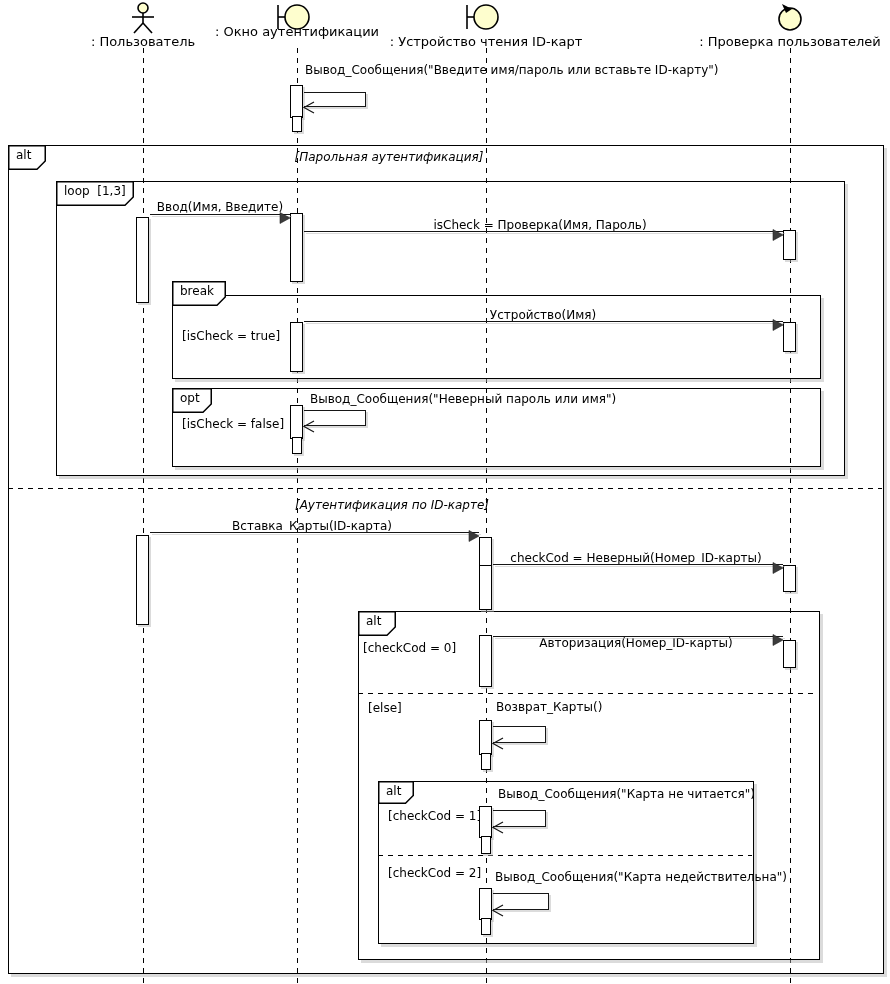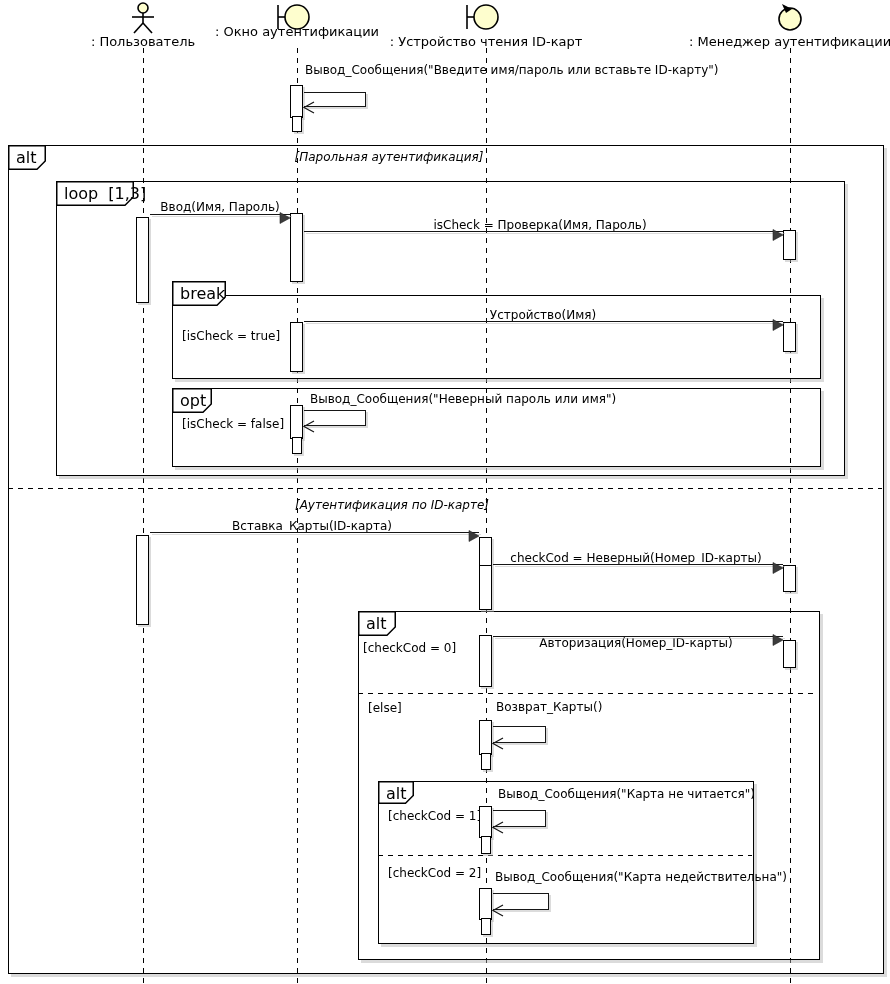--- a/index.html
+++ b/index.html
@@ -9,21 +9,21 @@
   }
   
   .lifeline{position:absolute;top:48px;bottom:0;width:1px;
     background:repeating-linear-gradient(to bottom,#000 0 5px,transparent 5px 10px);}
   
   .head-label{position:absolute;font-size:13px;white-space:nowrap;transform:translateX(-50%);}
   .head-icon{position:absolute;}
   
   .frag{position:absolute;border:1.4px solid #000;box-shadow:3px 3px 0 rgba(175,175,175,.45);}
   .pent{position:absolute;}
-  .pent .op{position:absolute;left:8px;top:3px;font-size:16px;white-space:pre;}
+  .pent .op{position:absolute;left:8px;top:3px;font-size:12px;white-space:pre;}
   .guard{position:absolute;font-size:12px;white-space:nowrap;}
   .guard.center{transform:translateX(-50%);font-style:italic;}
   .divider{position:absolute;height:1px;
     background:repeating-linear-gradient(to right,#000 0 5px,transparent 5px 10px);}
   
   .act{position:absolute;width:11px;background:#fff;border:1.3px solid #000;
     box-shadow:2px 2px 0 rgba(175,175,175,.45);}
   .act-split{position:absolute;left:-1px;right:-1px;height:0;border-top:1.3px solid #000;}
   
   .msg{position:absolute;height:0;border-top:1.3px solid #161616;
@@ -72,21 +72,21 @@
     </svg>
   </div>
   <div class="head-label" style="left:486px;top:34px">: Устройство чтения ID-карт</div>
 
   <div class="head-icon" style="left:776px;top:1px">
     <svg width="28" height="31" viewBox="0 0 28 31">
       <circle cx="14" cy="18" r="11" fill="#FEFECE" stroke="#000" stroke-width="1.6"></circle>
       <path d="M16,8 L6,3 L10,12 Z" fill="#000"></path>
     </svg>
   </div>
-  <div class="head-label" style="left:790px;top:34px">: Менеджер аутентификации</div>
+  <div class="head-label" style="left:790px;top:34px">: Проверка пользователей</div>
 
   <div class="frag" style="left:8px;top:145px;width:874px;height:827px"></div>
   <div class="pent" style="left:8px;top:145px">
     <svg width="40" height="26">
         <path d="M0.75,0.75 H37.25 V16 L29,24.25 H0.75 Z" fill="#fff" stroke="#000" stroke-width="1.5"></path>
       </svg>
     <span class="op">alt</span>
   </div>
   <div class="guard center" style="left:389px;top:150px">[Парольная аутентификация]</div>
   <div class="divider" style="left:8px;top:488px;width:874px"></div>
@@ -167,21 +167,21 @@
   <div class="act" style="left:783px;top:640px;height:26px"></div>
 
   <div class="msg-label" style="left:305px;top:63px">Вывод_Сообщения("Введите имя/пароль или вставьте ID-карту")</div>
   <div class="selfmsg" style="left:304px;top:92px;width:61px;height:13px"></div>
   <div class="arrowhead" style="left:302px;top:99px">
     <svg width="13" height="13">
         <path d="M12,1 L2,6.5 L12,12" stroke="#161616" stroke-width="1.2" fill="none"></path>
       </svg>
   </div>
 
-  <div class="msg-label center" style="left:220px;top:200px">Ввод(Имя, Пароль)</div>
+  <div class="msg-label center" style="left:220px;top:200px">Ввод(Имя, Введите)</div>
   <div class="msg" style="left:150px;top:214px;width:140px"></div>
   <div class="arrowhead" style="left:279px;top:209px">
     <svg width="12" height="12">
         <path d="M1,0.5 L11,6 L1,11.5 Z" fill="#3c3c3c" stroke="#222" stroke-width="0.6"></path>
       </svg>
   </div>
 
   <div class="msg-label center" style="left:540px;top:218px">isCheck = Проверка(Имя, Пароль)</div>
   <div class="msg" style="left:304px;top:231px;width:479px"></div>
   <div class="arrowhead" style="left:772px;top:226px">

